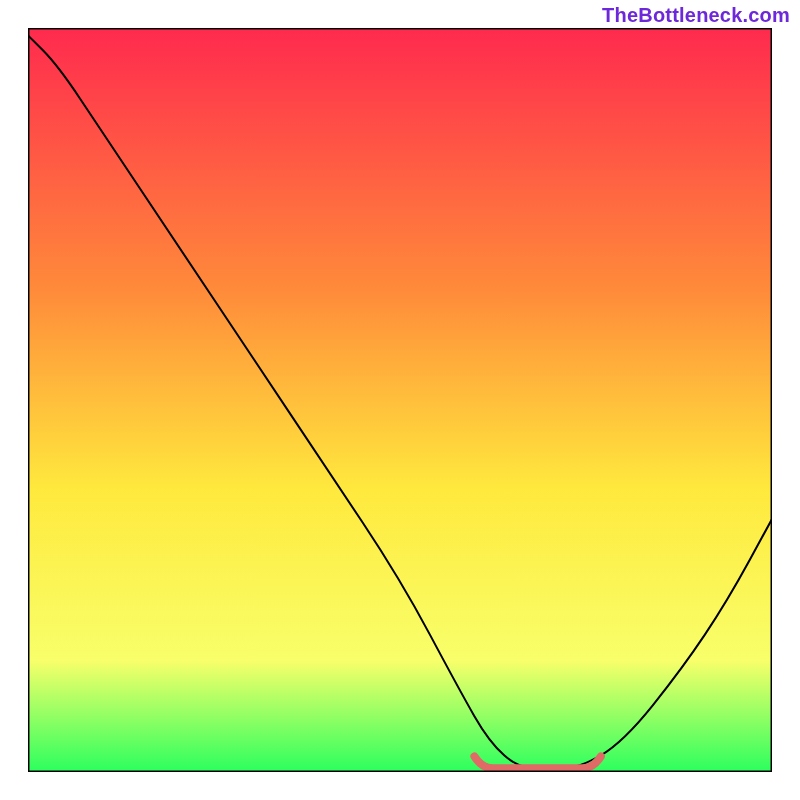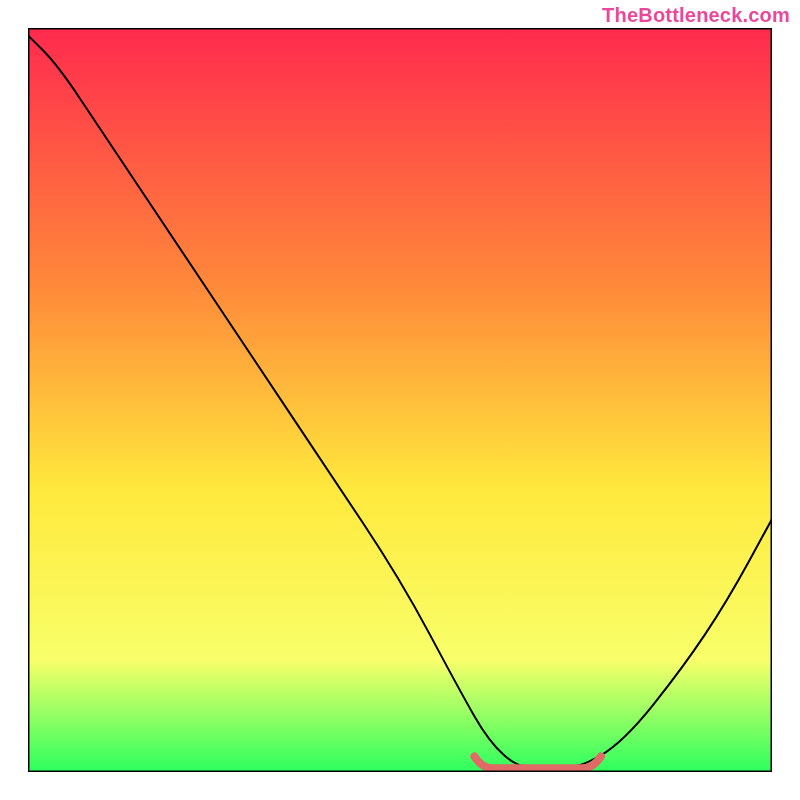--- a/index.html
+++ b/index.html
@@ -14,21 +14,21 @@
     position: relative;
     width: 800px;
     height: 800px;
   }
   .watermark {
     position: absolute;
     top: 4px;
     right: 10px;
     font-size: 20px;
     font-weight: bold;
-    color: #ec4899;
+    color: #6d28d9;
     letter-spacing: 0.2px;
     z-index: 3;
   }
   svg.chart {
     position: absolute;
     top: 28px;
     left: 28px;
     width: 744px;
     height: 744px;
     z-index: 1;

